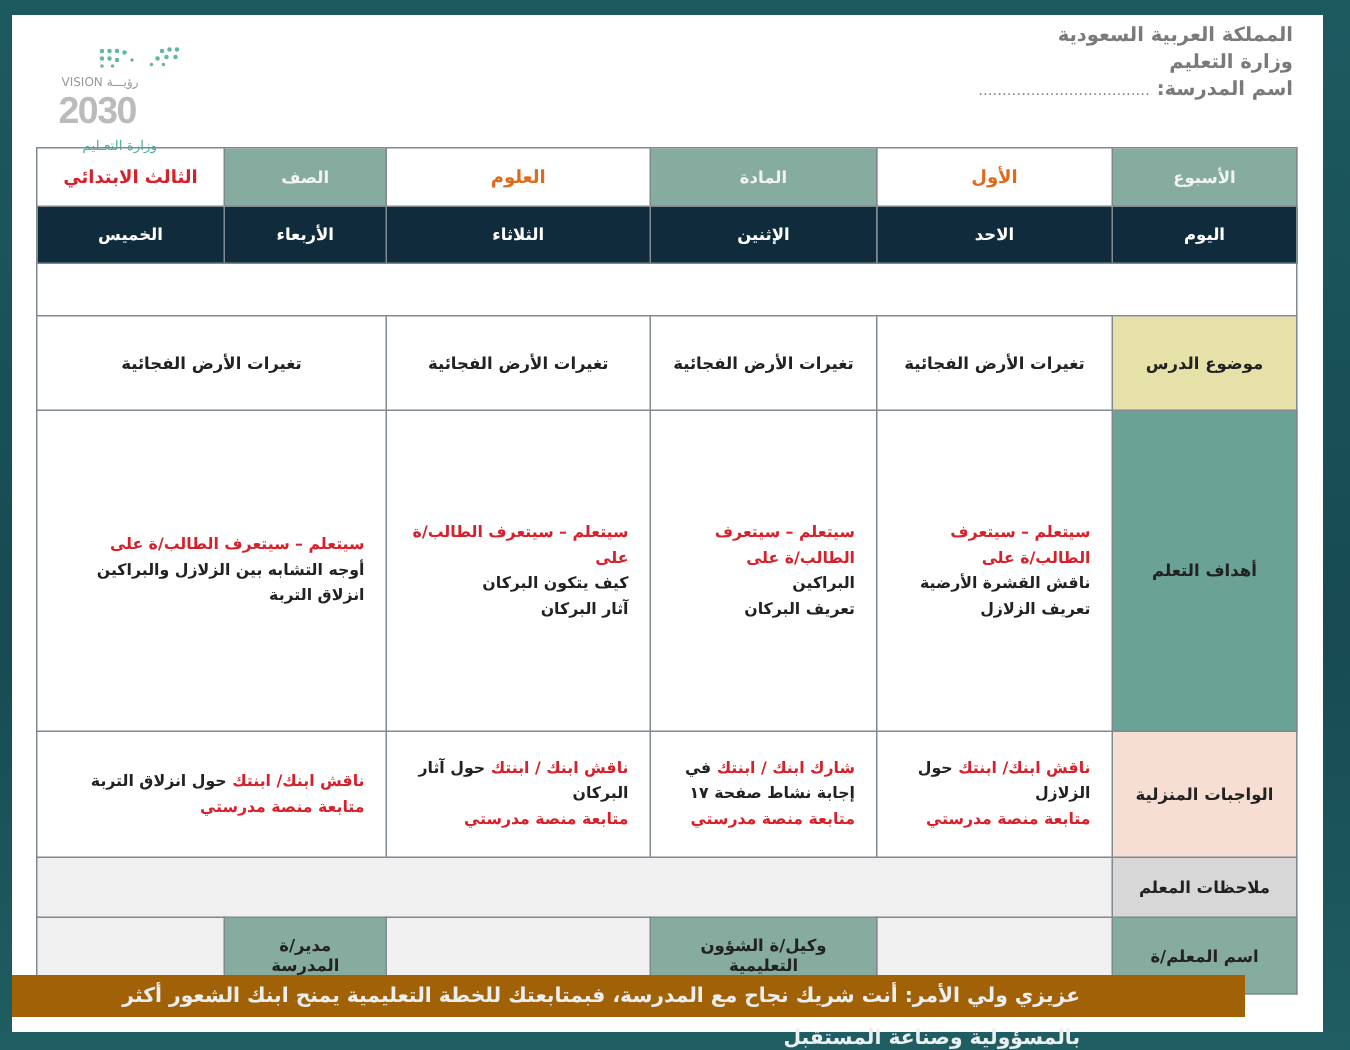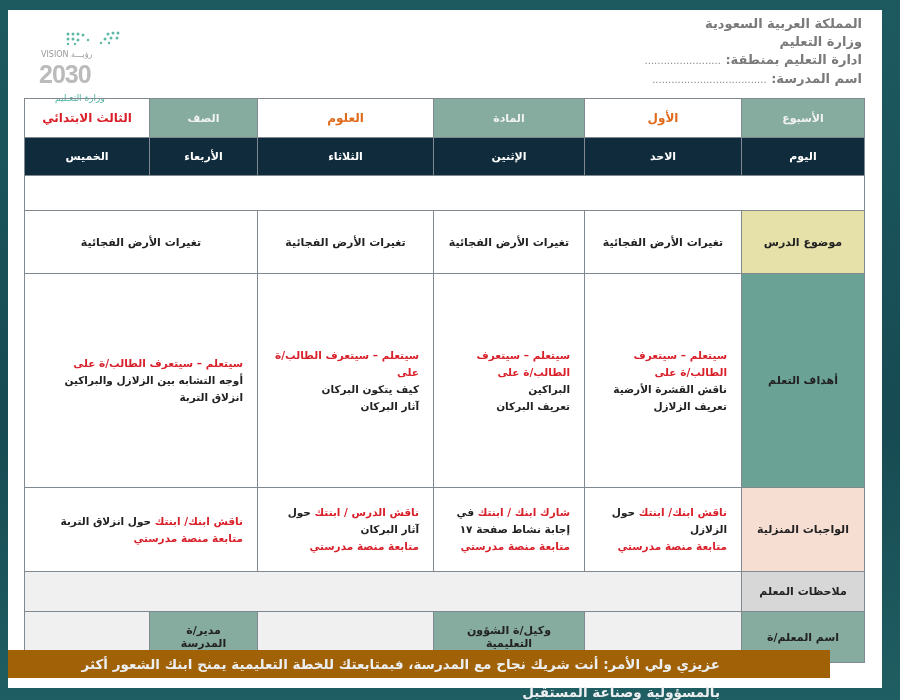--- a/index.html
+++ b/index.html
@@ -28,21 +28,20 @@
   .footer-bar{position:absolute;left:8px;top:650px;width:822px;height:28px;background:#a16207;color:#eceef0;direction:rtl;font-size:13.5px;font-weight:bold;line-height:28px;text-align:right;}
   .footer-bar span{display:inline-block;margin-right:110px;}
 </style>
 </head>
 <body>
 
 <div class="page">
   <div class="hdr-right">
     <div>المملكة العربية السعودية</div>
     <div>وزارة التعليم</div>
-    <div><span>ادارة التعليم بمنطقة:</span> <span class="dots">........................</span></div>
     <div><span>اسم المدرسة:</span> <span class="dots">....................................</span></div>
   </div>
   <div class="logo">
     <svg width="70" height="20" style="position:absolute;left:25px;top:0">
       <g fill="#5fb8a6">
         <circle cx="5" cy="4" r="1.5"></circle>
           <circle cx="10" cy="4" r="1.5"></circle>
           <circle cx="15" cy="4" r="1.5"></circle>
           <circle cx="20" cy="5" r="1.5"></circle>
         <circle cx="5" cy="9" r="1.5"></circle>
@@ -130,21 +129,21 @@
     <td class="peach">الواجبات المنزلية</td>
     <td class="obj">
           <div><span class="red">ناقش ابنك/ ابنتك</span><span> حول الزلازل</span></div>
           <div class="red">متابعة منصة مدرستي</div>
         </td>
     <td class="obj">
           <div><span class="red">شارك ابنك / ابنتك</span><span> في إجابة نشاط صفحة ١٧</span></div>
           <div class="red">متابعة منصة مدرستي</div>
         </td>
     <td class="obj">
-          <div><span class="red">ناقش الدرس / ابنتك</span><span> حول آثار البركان</span></div>
+          <div><span class="red">ناقش ابنك / ابنتك</span><span> حول آثار البركان</span></div>
           <div class="red">متابعة منصة مدرستي</div>
         </td>
     <td colspan="2" class="obj">
           <div><span class="red">ناقش ابنك/ ابنتك</span><span> حول انزلاق التربة</span></div>
           <div class="red">متابعة منصة مدرستي</div>
         </td>
   </tr>
   <tr style="height:40px">
     <td class="grey">ملاحظات المعلم</td>
     <td colspan="5" class="lgrey"></td>

